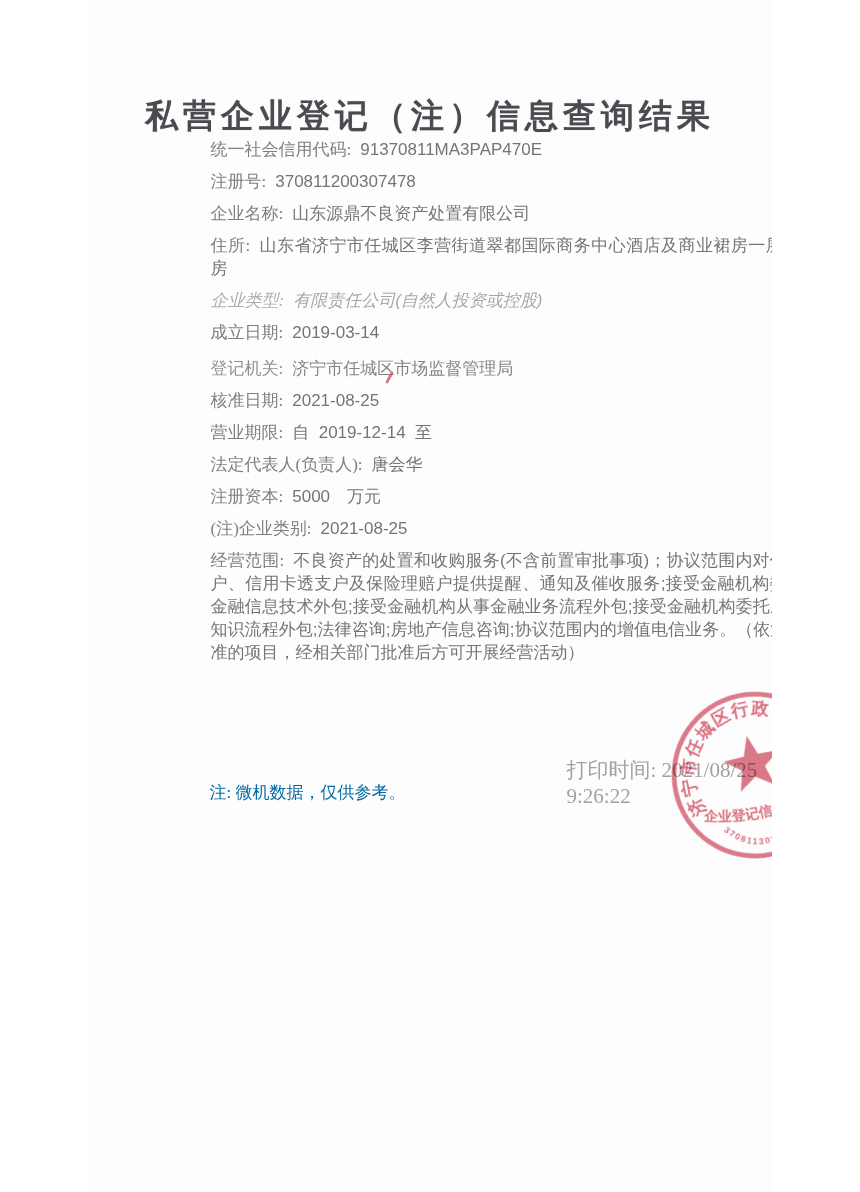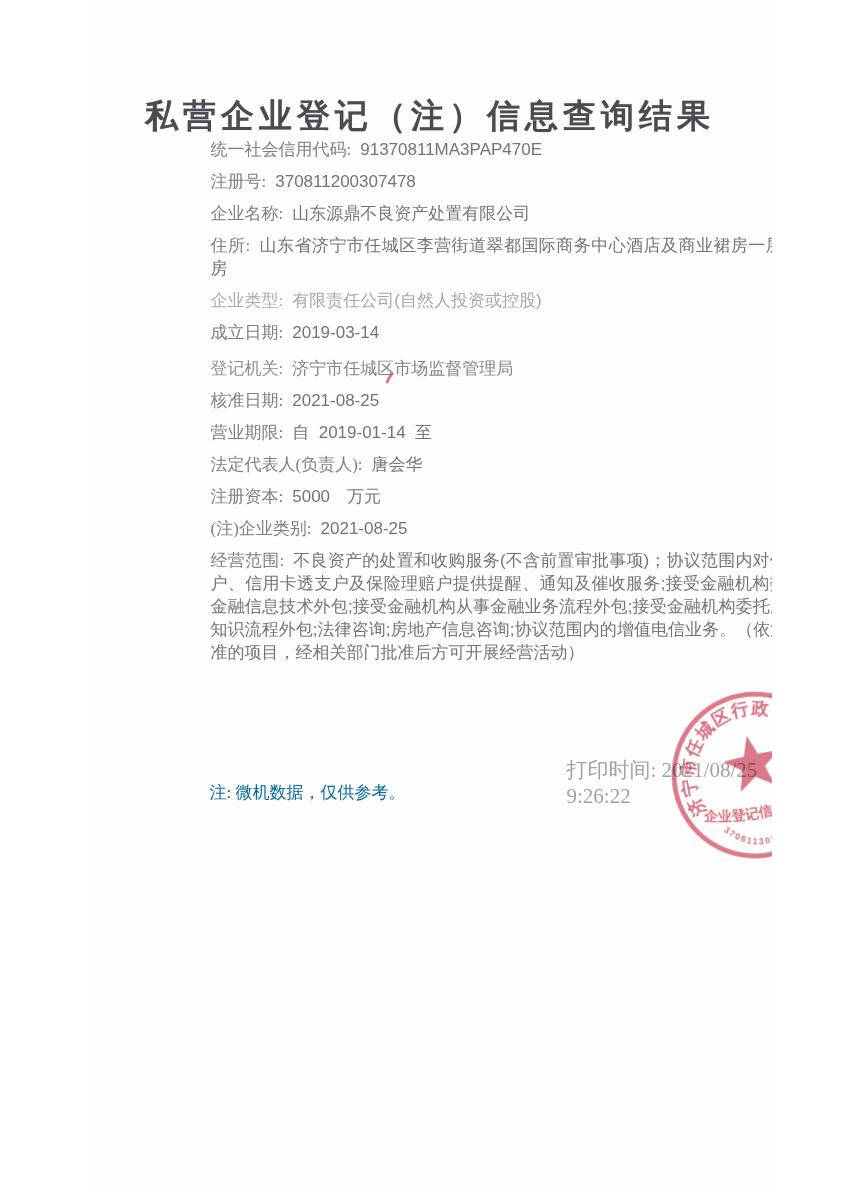--- a/index.html
+++ b/index.html
@@ -37,21 +37,21 @@
     text-align: justify;
   }
   p.row .lbl { margin-right: 9px; white-space: pre-wrap; }
   p.row .val {
     font-family: "Liberation Sans", sans-serif;
     color: #55555c;
     white-space: pre-wrap;
   }
   
   .row.light  { opacity: .72; margin-top: 13px; }
-  .row.faded  { opacity: .52; }
+  .row.faded  { opacity: .52; font-style: italic; }
   .row.dim    { opacity: .82; }
   .bottom-print {
     position: absolute;
     left: 478px;
     top: 756px;
     font-size: 21px;
     color: #97979d;
     opacity: .9;
     white-space: pre-wrap;
   }
@@ -96,21 +96,21 @@
 
   <div class="content">
     <p class="row dim"><span class="lbl">统一社会信用代码:</span><span class="val">91370811MA3PAP470E</span></p>
     <p class="row dim"><span class="lbl">注册号:</span><span class="val">370811200307478</span></p>
     <p class="row dim"><span class="lbl">企业名称:</span><span class="val">山东源鼎不良资产处置有限公司</span></p>
     <p class="row dim"><span class="lbl">住所:</span><span class="val">山东省济宁市任城区李营街道翠都国际商务中心酒店及商业裙房一层0157号房</span></p>
     <p class="row faded"><span class="lbl">企业类型:</span><span class="val">有限责任公司(自然人投资或控股)</span></p>
     <p class="row dim"><span class="lbl">成立日期:</span><span class="val">2019-03-14</span></p>
     <p class="row light"><span class="lbl">登记机关:</span><span class="val">济宁市任城区市场监督管理局</span></p>
     <p class="row dim"><span class="lbl">核准日期:</span><span class="val">2021-08-25</span></p>
-    <p class="row dim"><span class="lbl">营业期限:</span><span class="val">自  2019-01-14  至</span></p>
+    <p class="row dim"><span class="lbl">营业期限:</span><span class="val">自  2019-12-14  至</span></p>
     <p class="row dim"><span class="lbl">法定代表人(负责人):</span><span class="val">唐会华</span></p>
     <p class="row dim"><span class="lbl">注册资本:</span><span class="val">5000　万元</span></p>
     <p class="row dim"><span class="lbl">(注)企业类别:</span><span class="val">2021-08-25</span></p>
     <p class="row dim"><span class="lbl">经营范围:</span><span class="val">不良资产的处置和收购服务(不含前置审批事项)；协议范围内对信贷逾期户、信用卡透支户及保险理赔户提供提醒、通知及催收服务;接受金融机构委托从事金融信息技术外包;接受金融机构从事金融业务流程外包;接受金融机构委托从事金融知识流程外包;法律咨询;房地产信息咨询;协议范围内的增值电信业务。（依法须经批准的项目，经相关部门批准后方可开展经营活动）</span></p>
   </div>
 
   <div class="red-speck"></div>
 
   <div class="bottom-print"><span class="lbl">打印时间:</span> <span>2021/08/25 9:26:22</span></div>
 

